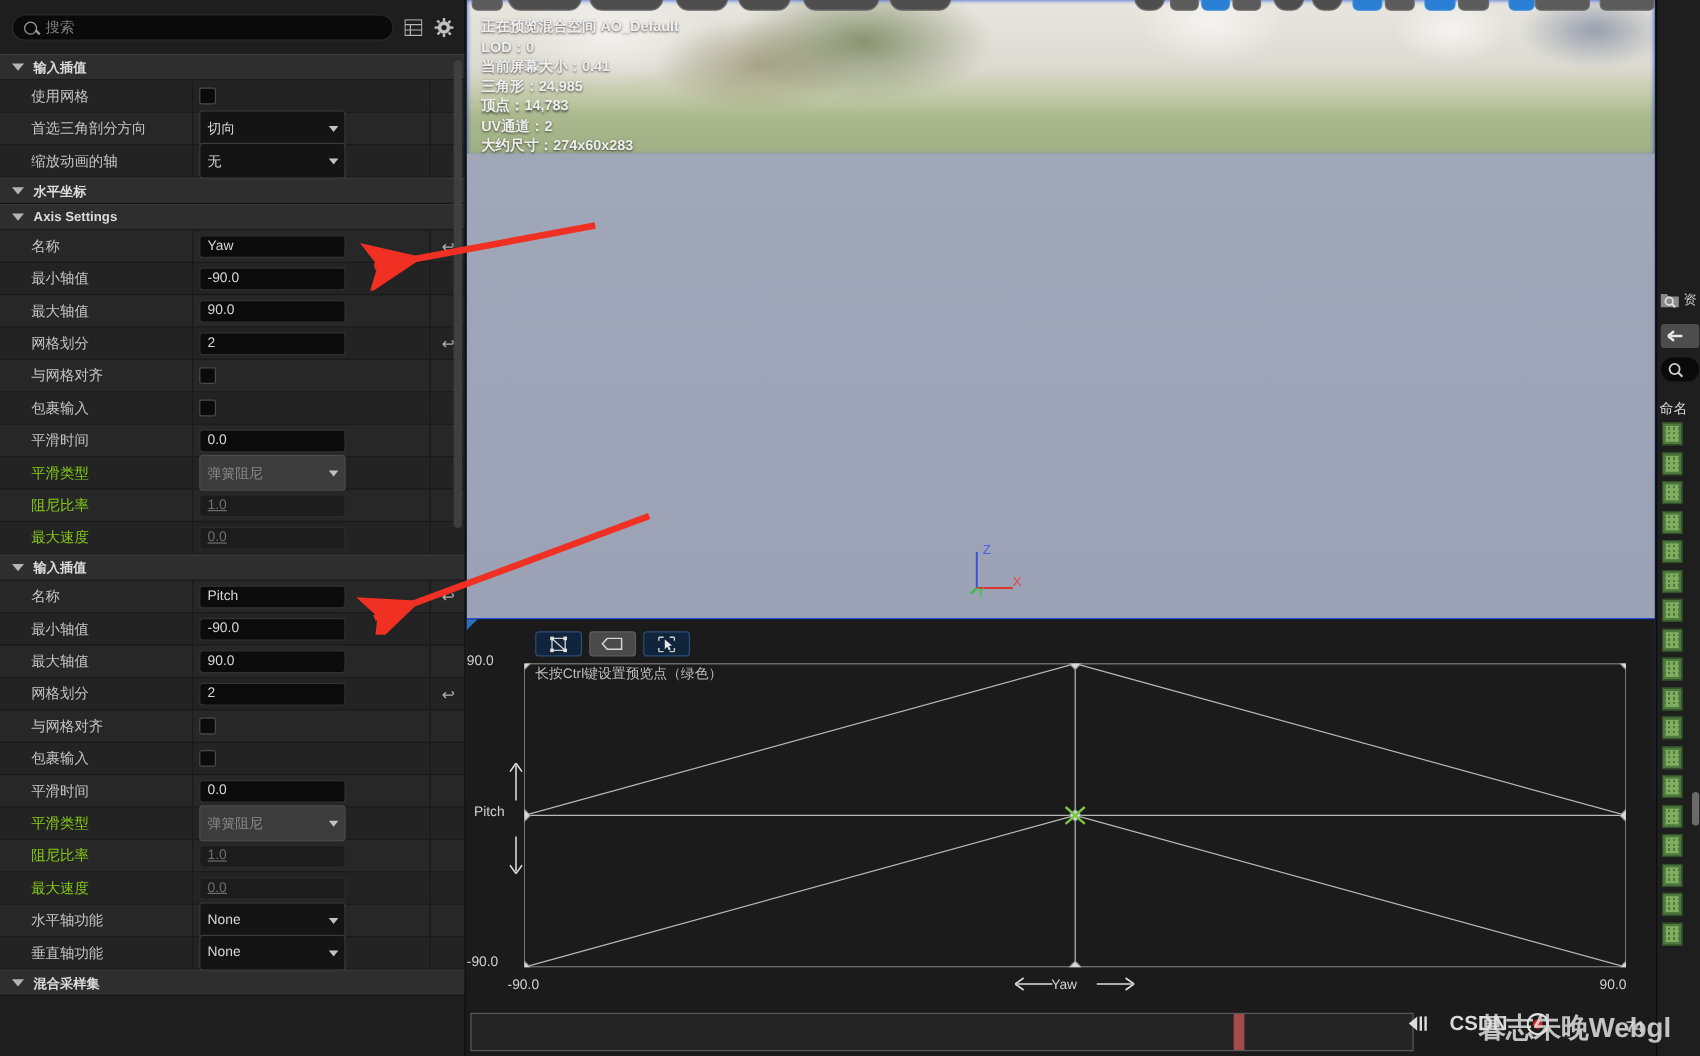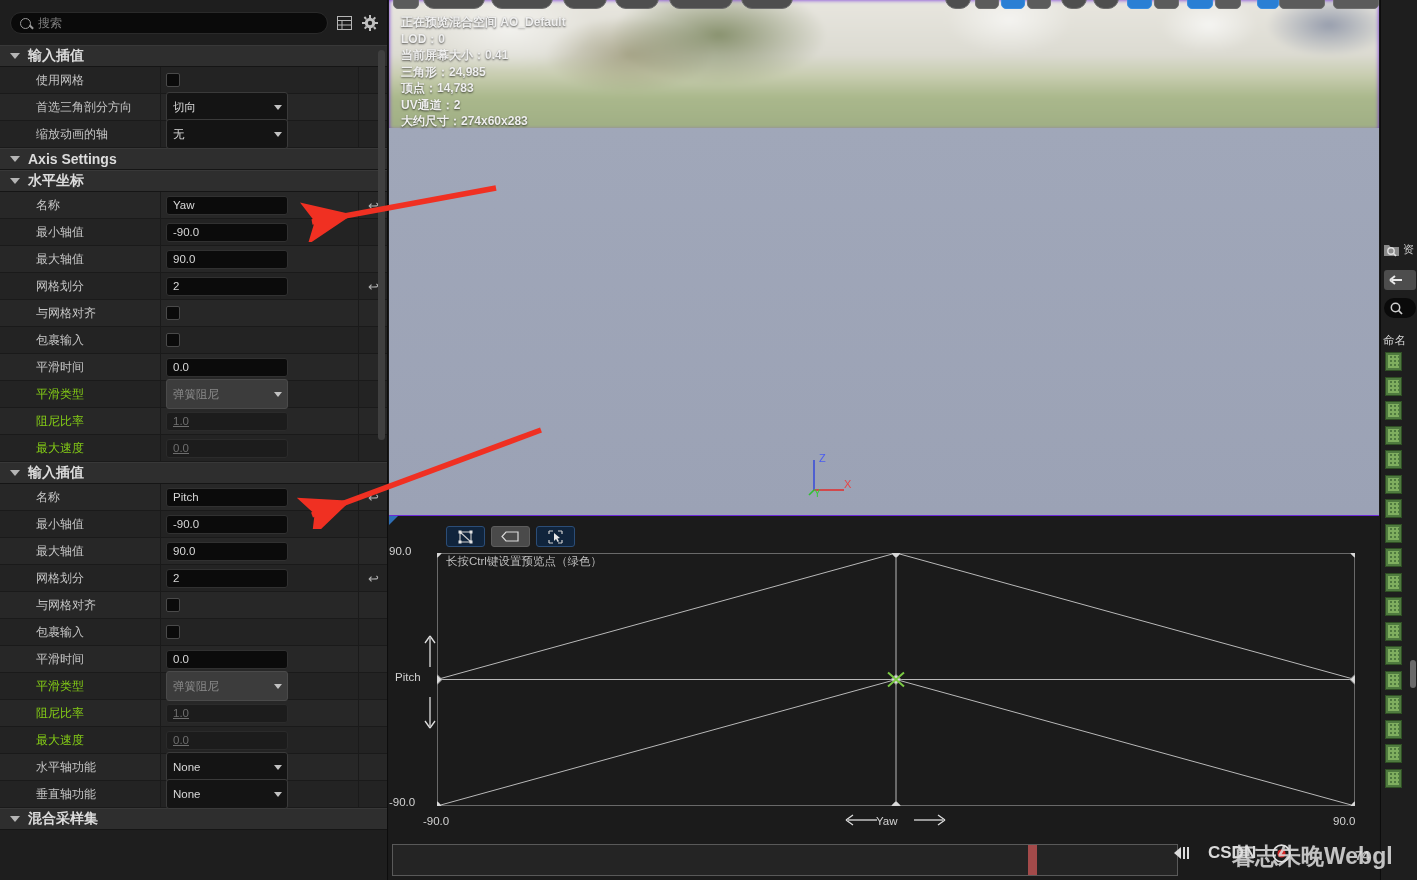--- a/index.html
+++ b/index.html
@@ -20,27 +20,27 @@
                         background:#9a9a9a; right:-4px; bottom:0px; transform:rotate(45deg); }
   .search-ph { font-size:12px; color:#7d7d7d; }
   .hdr-ico { width:20px; height:20px; margin-left:6px; position:relative; flex:0 0 auto;
              display:flex; align-items:center; justify-content:center; }
 
   .plist { position:absolute; left:0; top:45px; width:388px; bottom:0; overflow:hidden; }
   .sec-head { height:22px; background:#2e2e2e; display:flex; align-items:center;
               padding-left:10px; border-bottom:1px solid #151515; border-top:1px solid #383838; }
   .tri { width:0;height:0;border-left:5px solid transparent;border-right:5px solid transparent;
          border-top:6px solid #b4b4b4; margin-right:8px; flex:0 0 auto; }
-  .sec-title { font-size:14px; color:#dcdcdc; font-weight:bold; }
+  .sec-title { font-size:11px; color:#dcdcdc; font-weight:bold; }
 
   .prow { height:27px; display:flex; align-items:center; border-bottom:1px solid #1a1a1a;
           background:#232323; }
   .prow.alt { background:#272727; }
   .plabel { width:160px; flex:0 0 160px; font-size:12px; color:#c5c5c5;
-            padding-left:36px; white-space:nowrap; overflow:hidden; }
+            padding-left:26px; white-space:nowrap; overflow:hidden; }
   .plabel.dim { color:#84cc16; }
   .pfield { flex:1; display:flex; align-items:center; padding-left:5px;
             border-left:1px solid #1a1a1a; height:100%; }
   .preset { width:30px; flex:0 0 30px; display:flex; align-items:center;
             justify-content:center; border-left:1px solid #1a1a1a; height:100%; }
   .reset-arrow { font-size:13px; color:#b0b0b0; line-height:1; }
 
   .chk { width:14px; height:14px; background:#0b0b0b; border:1px solid #4a4a4a;
          border-radius:2px; }
   .txtin { width:122px; height:19px; background:#0b0b0b; border:1px solid #313131;
@@ -51,21 +51,21 @@
          border-radius:3px; font-size:11.5px; color:#d8d8d8; display:flex;
          align-items:center; padding:0 5px 0 6px; justify-content:space-between;gap:30px; }
   .ddn.dim { color:#8a8a8a; background:#3c3c3c; border-color:#4a4a4a; }
   .cv { width:0;height:0;border-left:4px solid transparent;border-right:4px solid transparent;
         border-top:5px solid #c2c2c2; }
   .pscroll { position:absolute; right:2px; top:50px; width:7px; height:390px;
              background:#3f3f3f; border-radius:4px; }
 
   
   .viewport { position:absolute; left:389px; top:0; width:990px; height:668px;
-              background:#6d28d9; overflow:hidden; }
+              background:#1d4ed8; overflow:hidden; }
   .vp-photo { position:absolute; left:0; top:0; width:990px; height:130px;
      background:
        radial-gradient(ellipse 120px 60px at 120px 30px, rgba(255,255,255,.55), transparent 70%),
        radial-gradient(ellipse 150px 70px at 330px 35px, rgba(90,105,55,.65), transparent 72%),
        radial-gradient(ellipse 120px 55px at 240px 55px, rgba(120,115,70,.5), transparent 70%),
        radial-gradient(ellipse 90px 50px at 620px 20px, rgba(255,255,255,.6), transparent 70%),
        radial-gradient(ellipse 70px 40px at 820px 25px, rgba(255,255,255,.65), transparent 70%),
        radial-gradient(ellipse 90px 45px at 940px 25px, rgba(120,130,155,.7), transparent 70%),
        linear-gradient(#e8e6df 0%, #dcdbd2 42%, #c8cdb0 58%, #aab88c 75%, #9fae84 100%);
      filter:blur(2px); }
@@ -199,25 +199,25 @@
           <div class="pfield">
             <div class="ddn">
               <span>无</span>
               <span class="cv"></span>
             </div>
           </div>
           <div class="preset"></div>
         </div>
         <div class="sec-head">
           <span class="tri"></span>
-          <span class="sec-title">Axis Settings</span>
+          <span class="sec-title">水平坐标</span>
         </div>
         <div class="sec-head">
           <span class="tri"></span>
-          <span class="sec-title">水平坐标</span>
+          <span class="sec-title">Axis Settings</span>
         </div>
         <div class="prow alt">
           <div class="plabel">名称</div>
           <div class="pfield">
             <div class="txtin">Yaw</div>
           </div>
           <div class="preset">
             <span class="reset-arrow">↩</span>
           </div>
         </div>

